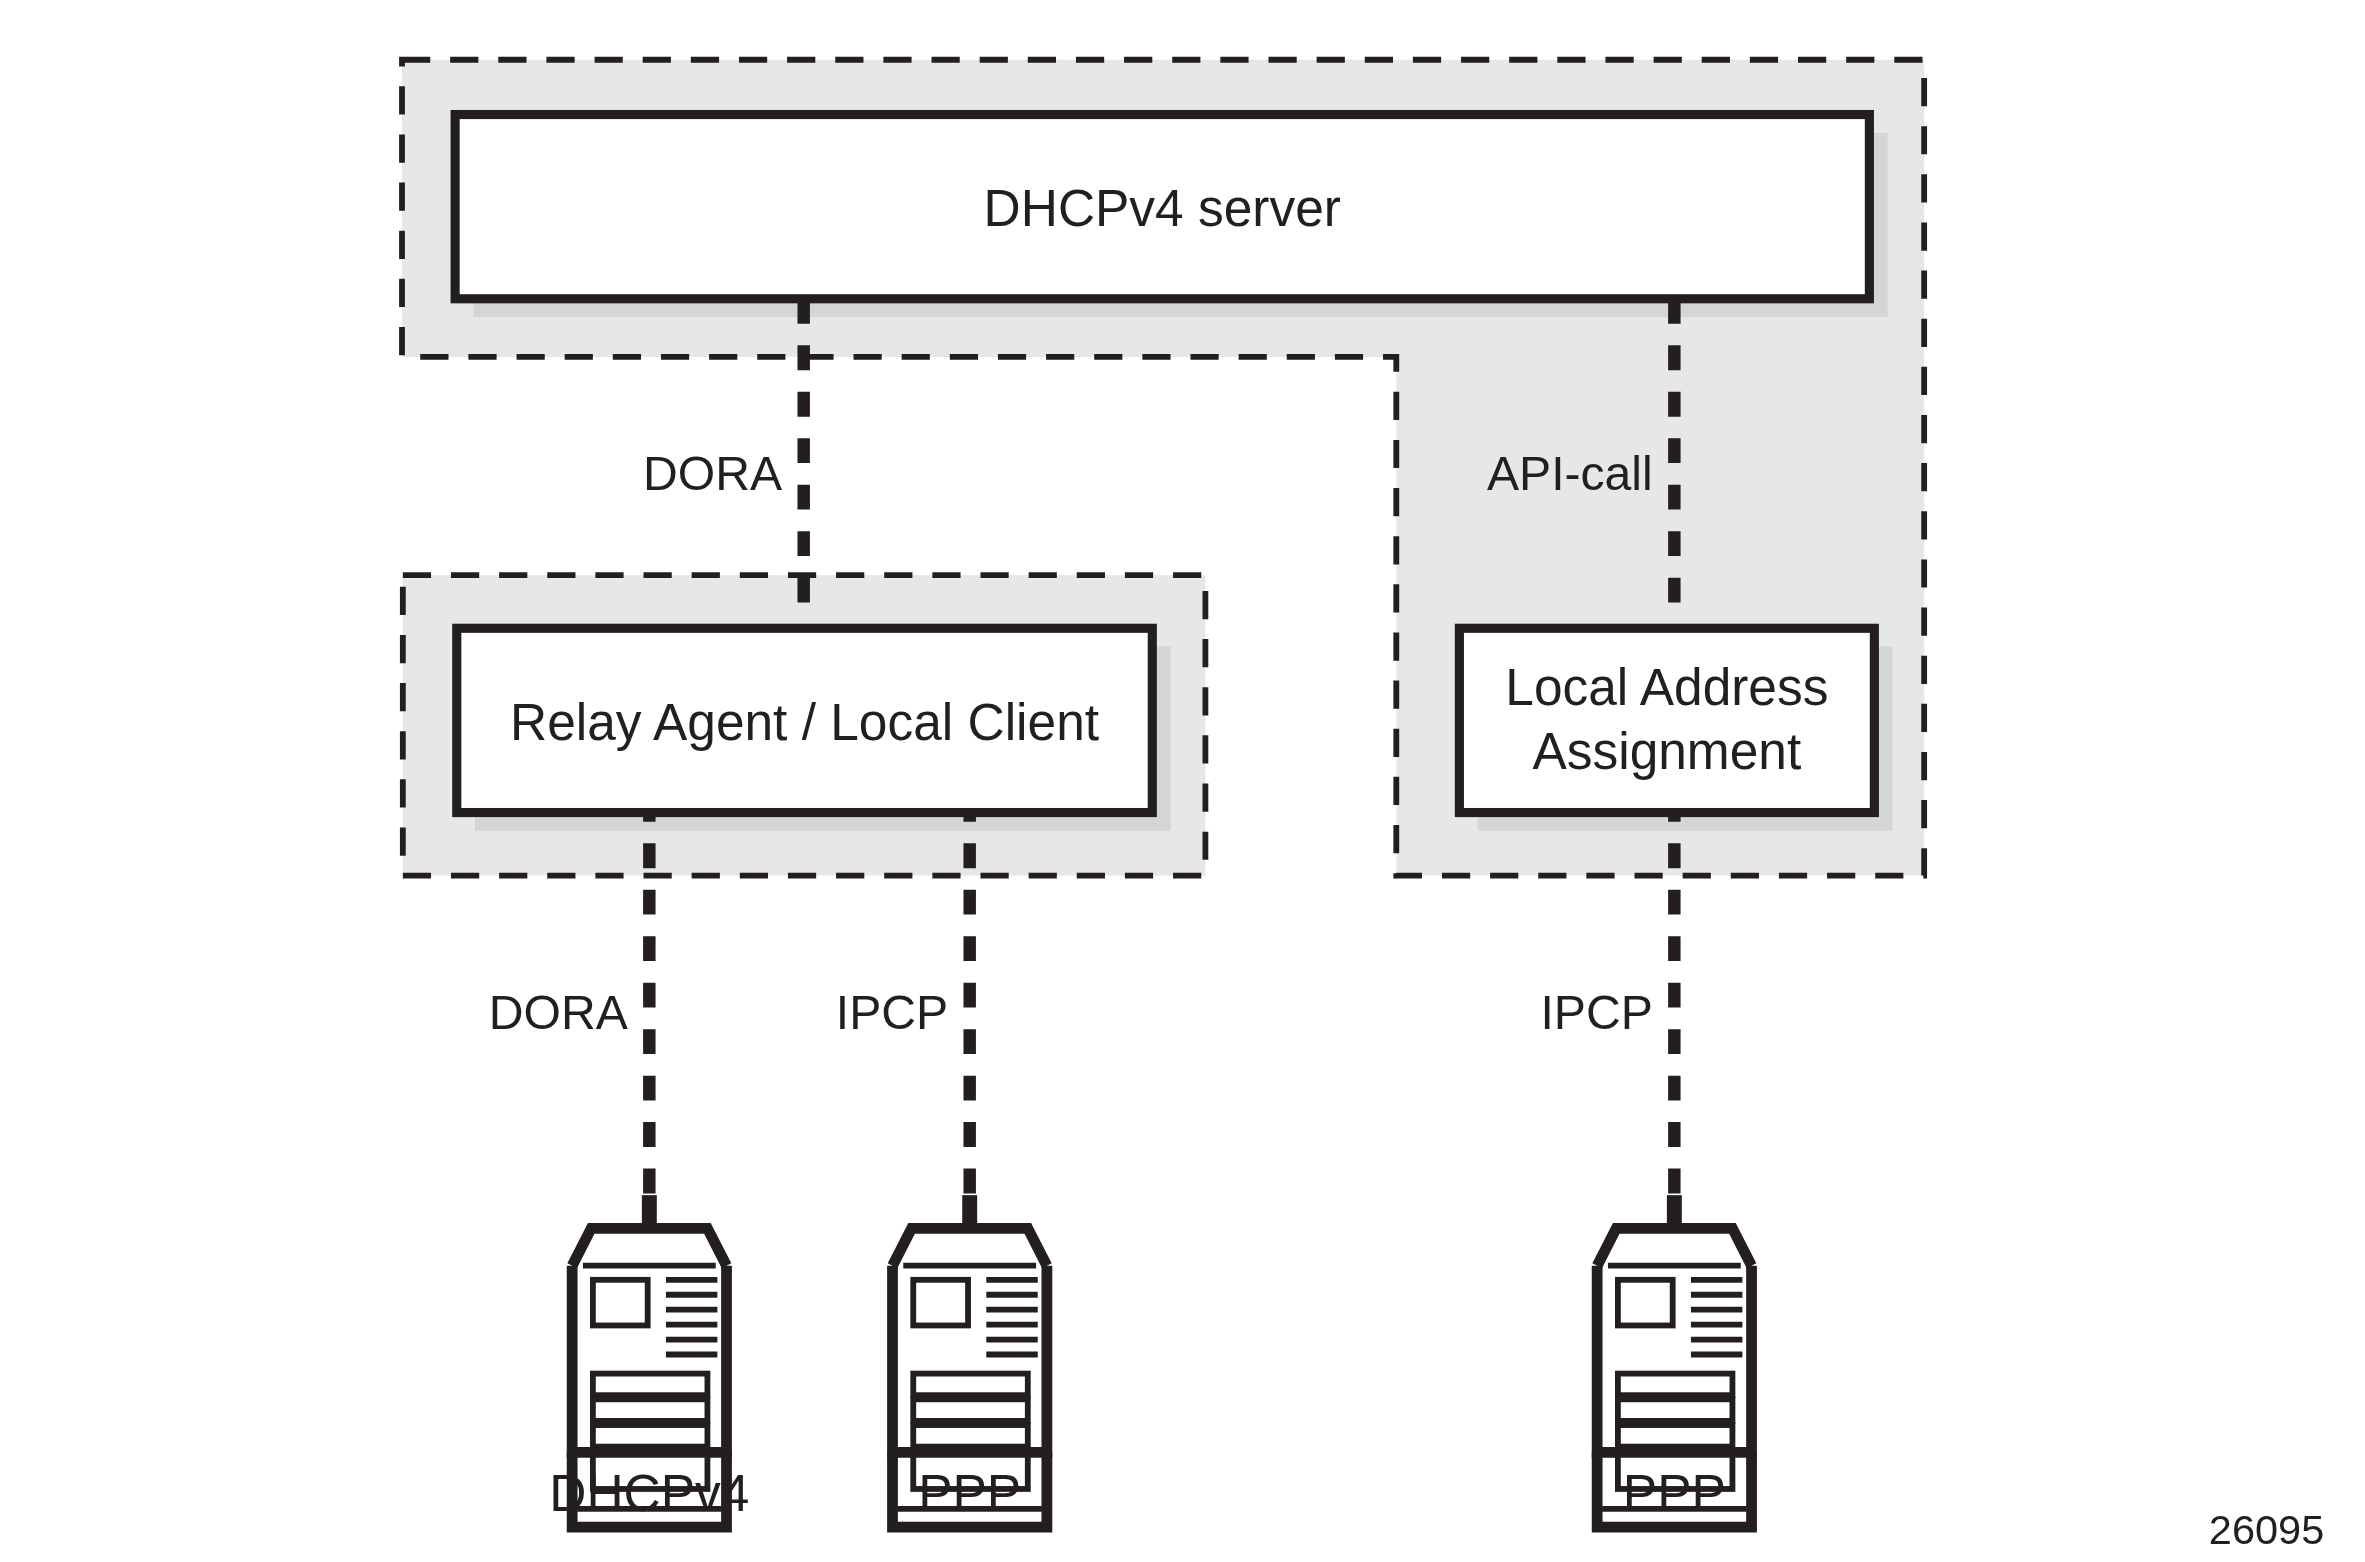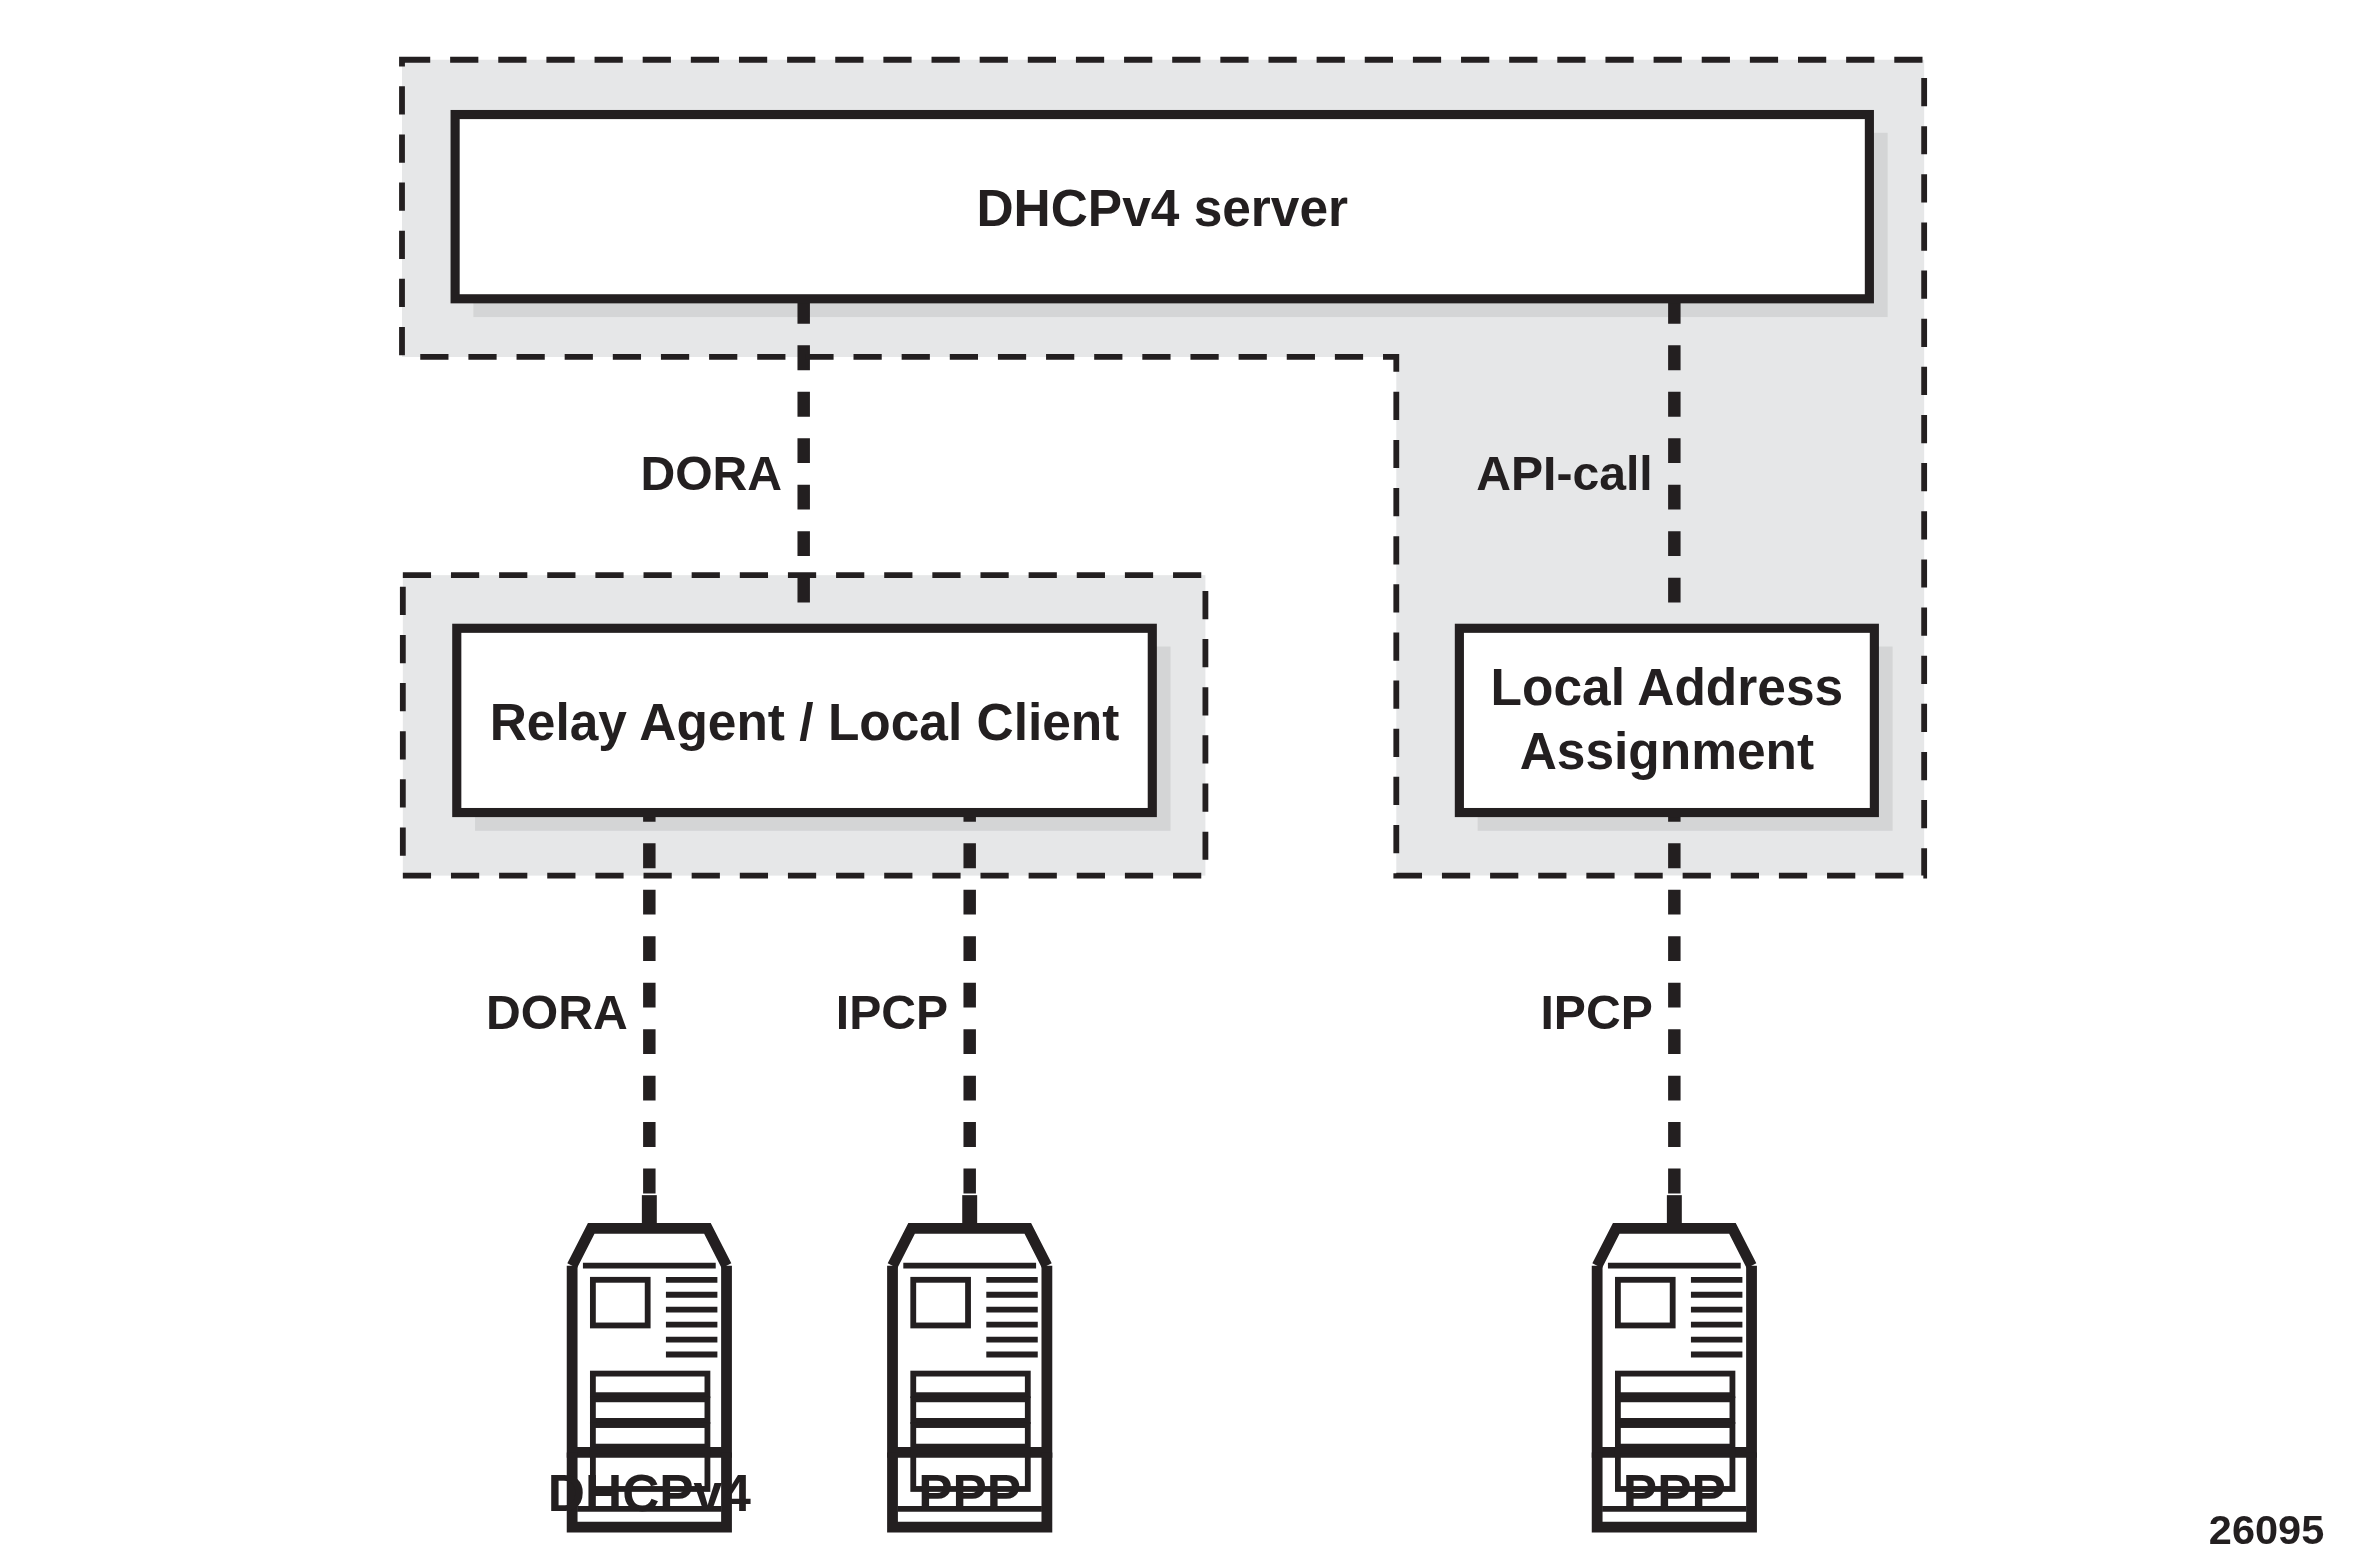--- a/index.html
+++ b/index.html
@@ -11,21 +11,20 @@
   body {
     font-family: "Liberation Sans", sans-serif;
     color: #1a1a1a;
   }
   #stage {
     position: relative;
     width: 2366px;
     height: 1562px;
     background: #ffffff;
     overflow: hidden;
-    font-weight: bold;
   }
   svg.diagram {
     position: absolute;
     left: 0;
     top: 0;
     width: 2366px;
     height: 1562px;
     display: block;
   }
   .zone-fill    { fill: #e6e7e8; }

